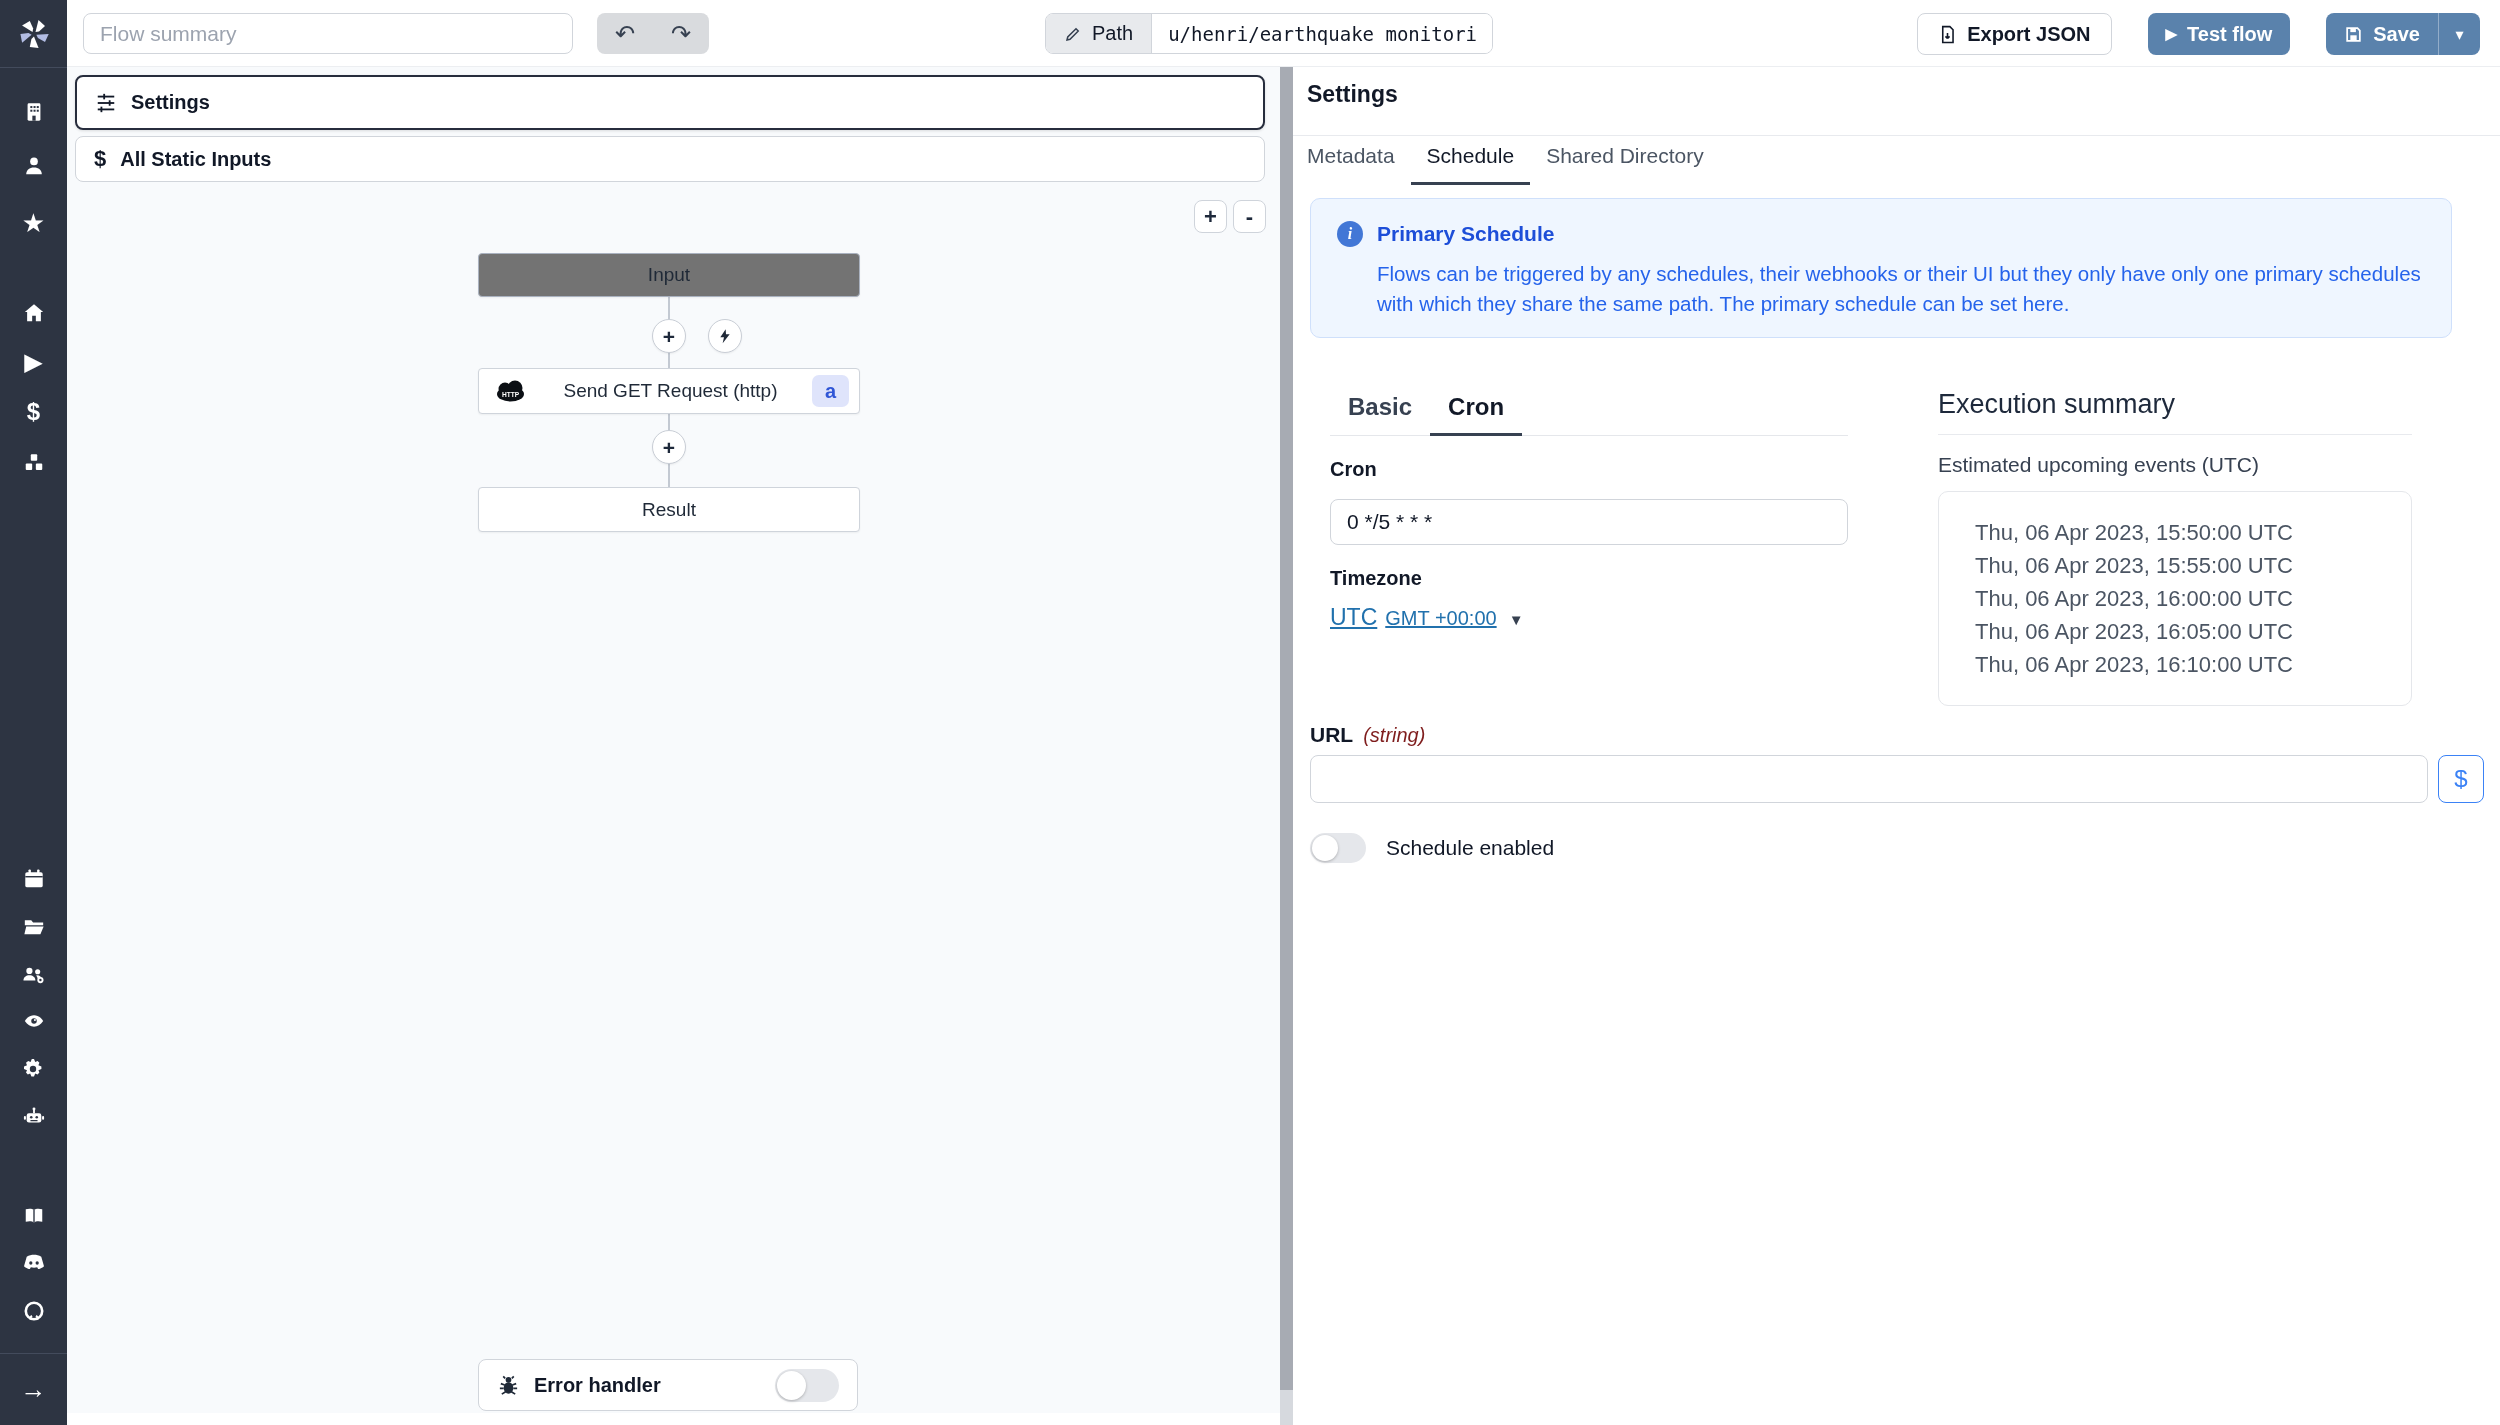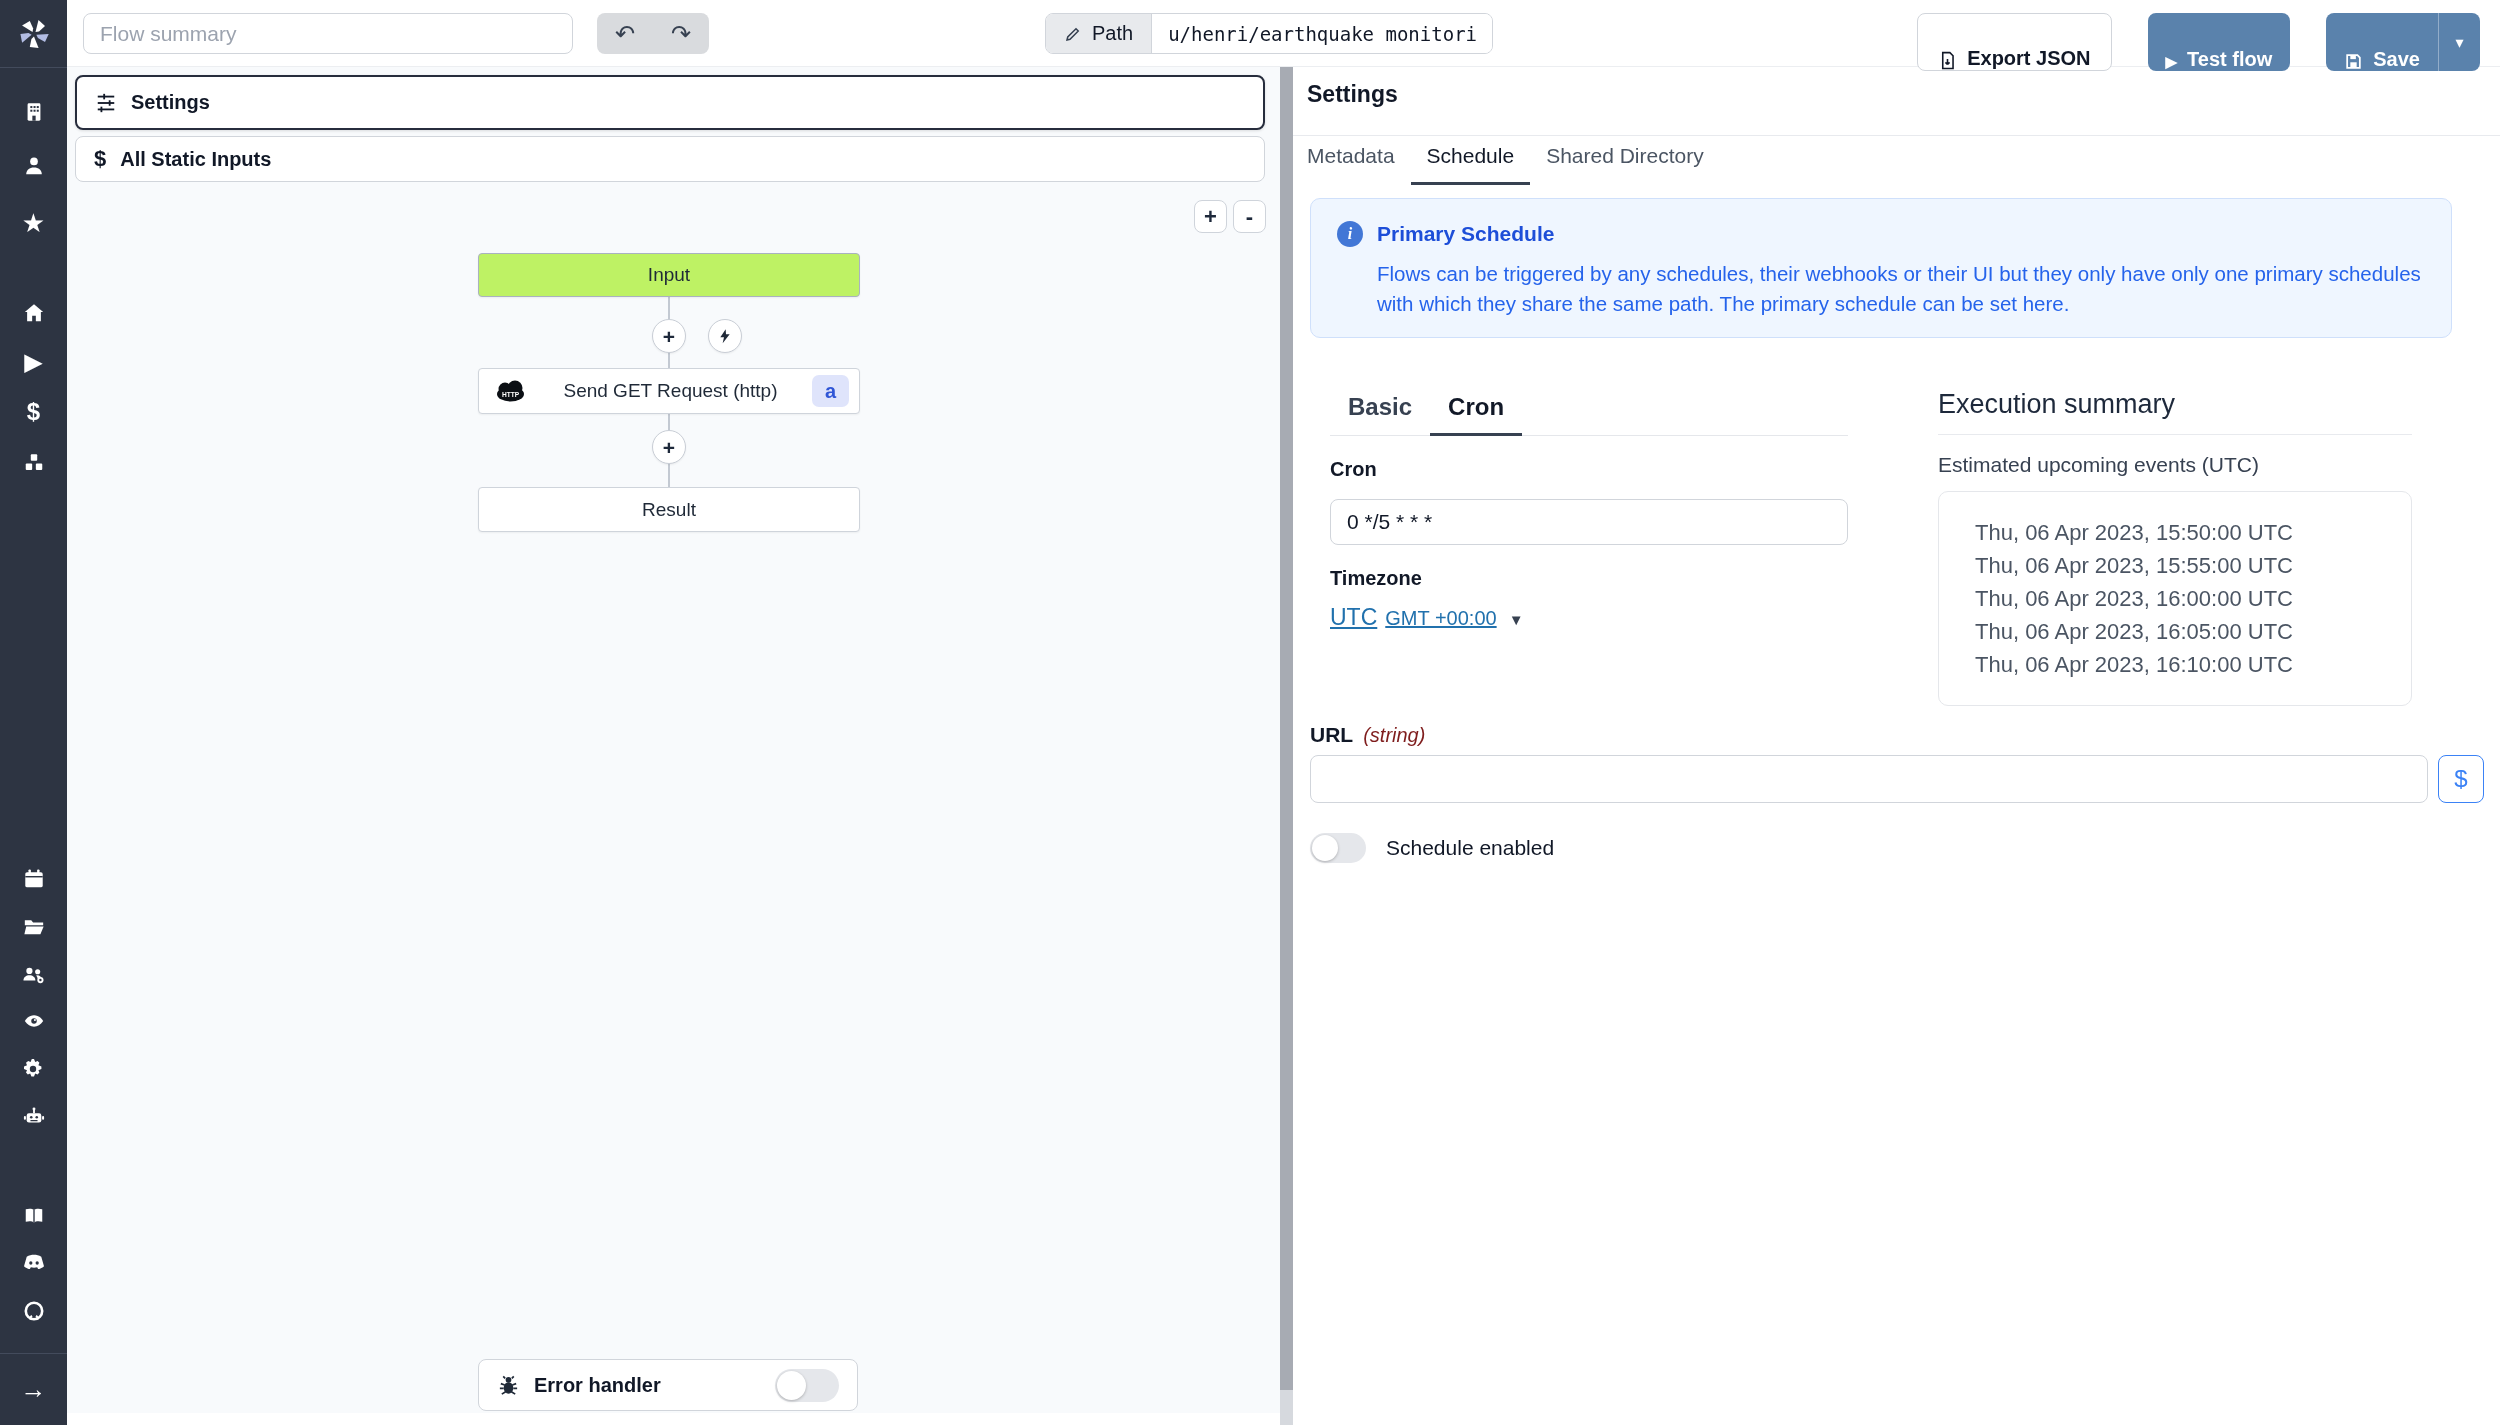--- a/index.html
+++ b/index.html
@@ -18,37 +18,37 @@
   
   .topbar { position:absolute; left:67px; top:0; width:2433px; height:67px; background:#fff; border-bottom:1px solid #eceef1; z-index:20; }
   .flow-summary { position:absolute; left:16px; top:13px; width:490px; height:41px; border:1px solid #d1d5db; border-radius:8px; padding:0 16px; font-size:21px; color:#000000; outline:none; }
   .flow-summary::placeholder { color:#9ca3af; }
   .undoredo { position:absolute; left:530px; top:13px; width:112px; height:41px; background:#d9dbde; border-radius:8px; display:flex; }
   .undoredo button { flex:1; background:none; border:none; font-size:24px; color:#374151; cursor:pointer; line-height:1; }
   .path-group { position:absolute; left:978px; top:13px; height:41px; display:flex; border:1px solid #d1d5db; border-radius:8px; overflow:hidden; background:#fff; }
   .path-left { background:#e8eaed; display:flex; align-items:center; gap:10px; padding:0 18px; font-size:20px; color:#111827; border-right:1px solid #d1d5db; }
   .path-input { border:none; outline:none; width:340px; padding:0 16px; font-family:"DejaVu Sans Mono", monospace; font-size:19px; color:#111827; }
   .tb-buttons { position:absolute; right:20px; top:13px; display:flex; gap:36px; }
-  .btn { height:58px; border-radius:8px; display:flex; align-items:flex-end; gap:10px; font-size:20px; cursor:pointer; border:1px solid transparent; }
+  .btn { height:42px; border-radius:8px; display:flex; align-items:center; gap:10px; font-size:20px; cursor:pointer; border:1px solid transparent; }
   .btn-outline { background:#fff; border-color:#d1d5db; color:#111827; padding:0 20px; font-weight:600; }
   .btn-blue { background:#5a82ac; color:#fff; font-weight:700; padding:0 18px; border:none; }
   .save-group { display:flex; }
   .save-main { border-radius:8px 0 0 8px; }
   .save-caret { width:42px; background:#5a82ac; color:#fff; border:none; border-left:1px solid rgba(255,255,255,0.35); border-radius:0 8px 8px 0; font-size:16px; cursor:pointer; }
   
   .flow-panel { position:absolute; left:67px; top:67px; width:1213px; height:1358px; background:#f8fafc; z-index:10; }
   .flow-bottom-strip { position:absolute; left:0; bottom:0; width:1213px; height:12px; background:#ffffff; }
   .box-card { position:absolute; background:#fff; border-radius:8px; display:flex; align-items:center; gap:14px; padding:0 18px; cursor:pointer; }
   .settings-box { left:8px; top:8px; width:1190px; height:55px; border:2px solid #272d3d; box-shadow:0 1px 3px rgba(0,0,0,0.12); font-weight:700; font-size:20px; }
   .static-box { left:8px; top:69px; width:1190px; height:46px; border:1px solid #d1d5db; font-weight:700; font-size:20px; }
   .zoom-btn { position:absolute; width:33px; height:33px; top:133px; background:#fff; border:1px solid #cfd4db; border-radius:8px; font-size:22px; font-weight:700; color:#1e293b; cursor:pointer; line-height:1; }
   .zoom-in { left:1127px; } .zoom-out { left:1166px; }
   .edge { position:absolute; width:2px; background:#c3c9d2; left:601px; }
   .node { position:absolute; left:411px; width:382px; background:#fff; border:1px solid #cfd4db; border-radius:4px; display:flex; align-items:center; justify-content:center; font-size:19px; color:#1f2937; box-shadow:0 1px 2px rgba(0,0,0,0.05); cursor:pointer; }
-  .node-input { top:186px; height:44px; background:#bef264; border-color:#aab2c0; }
+  .node-input { top:186px; height:44px; background:#737373; border-color:#aab2c0; }
   .node-http { top:301px; height:46px; justify-content:flex-start; padding:0 10px 0 14px; }
   .node-http .node-label { flex:1; text-align:center; }
   .node-result { top:420px; height:45px; }
   .badge-a { width:37px; height:32px; border-radius:7px; background:#dfe4fb; color:#3056d6; font-weight:700; font-size:20px; display:flex; align-items:center; justify-content:center; }
   .circle-btn { position:absolute; width:34px; height:34px; border-radius:50%; background:#fff; border:1.5px solid #c9ced6; display:flex; align-items:center; justify-content:center; cursor:pointer; color:#1e293b; font-size:21px; font-weight:600; line-height:1; box-shadow:0 1px 2px rgba(0,0,0,0.06); }
   .error-box { left:411px; top:1292px; width:380px; height:52px; border:1px solid #d1d5db; font-weight:700; font-size:20px; }
   .error-box .spacer { flex:1; }
   .toggle { position:relative; border-radius:999px; background:#e5e7eb; cursor:pointer; flex:none; }
   .toggle .knob { position:absolute; top:2px; left:2px; background:#fff; border-radius:50%; box-shadow:0 1px 3px rgba(0,0,0,0.25); }
   .toggle-lg { width:64px; height:33px; } .toggle-lg .knob { width:29px; height:29px; }

